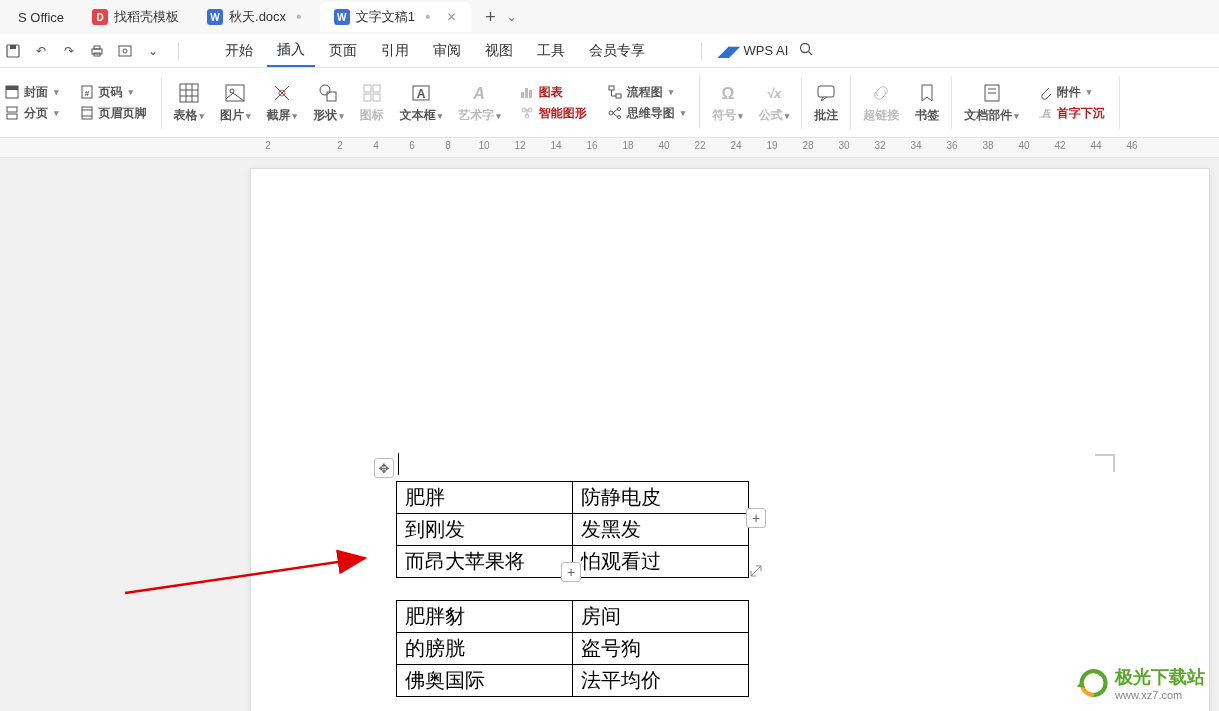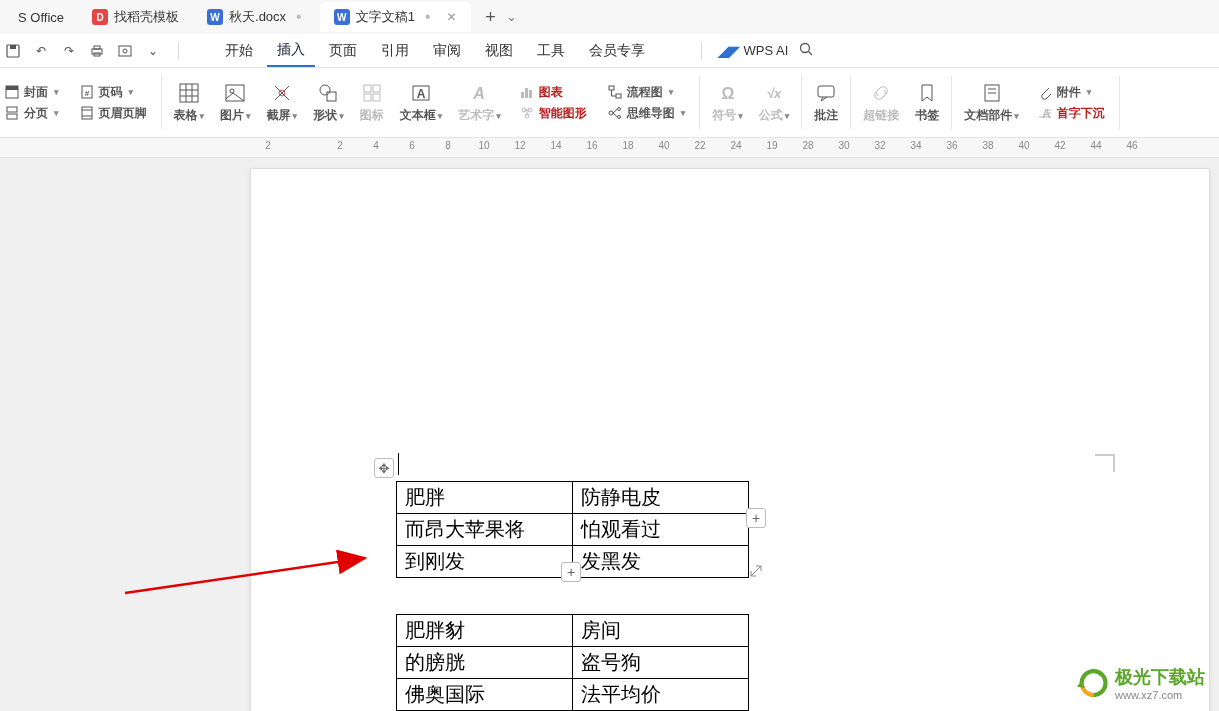--- a/index.html
+++ b/index.html
@@ -169,21 +169,21 @@
   }
   .word-table td {
     border:1px solid #000;
     padding:2px 8px;
     height:26px;
     vertical-align:middle;
   }
   .col1 { width:176px;}
   .col2 { width:176px;margin-top:13px;}
   .table1 { top:323px;}
-  .table2 { top:456px;}
+  .table2 { top:442px;}
 
   .plus-btn {
     position:absolute;
     width:20px; height:20px;
     border:1px solid #bbb; border-radius:3px;
     background:#fff;
     display:flex; align-items:center; justify-content:center;
     font-size:14px; color:#666; cursor:pointer;
   }
   .plus-right  { left:746px; top:350px;}
@@ -600,26 +600,26 @@
 
   <div class="move-handle">✥</div>
 
   <table class="word-table table1">
     <tbody>
         <tr>
       <td class="col1">肥胖</td>
       <td class="col2">防静电皮</td>
     </tr>
     <tr>
+      <td class="col1">到刚发</td>
+      <td class="col2">发黑发</td>
+    </tr>
+    <tr>
       <td class="col1">而昂大苹果将</td>
       <td class="col2">怕观看过</td>
-    </tr>
-    <tr>
-      <td class="col1">到刚发</td>
-      <td class="col2">发黑发</td>
     </tr>
   </tbody>
     </table>
 
   <div class="plus-btn plus-right">+</div>
   <div class="plus-btn plus-bottom">+</div>
   <div class="expand-btn">
     <svg width="14" height="14">
         <path d="M2 12 L12 2 M7 2 H12 V7 M2 7 V12 H7" fill="none" stroke="#888" stroke-width="1"></path>
       </svg>

